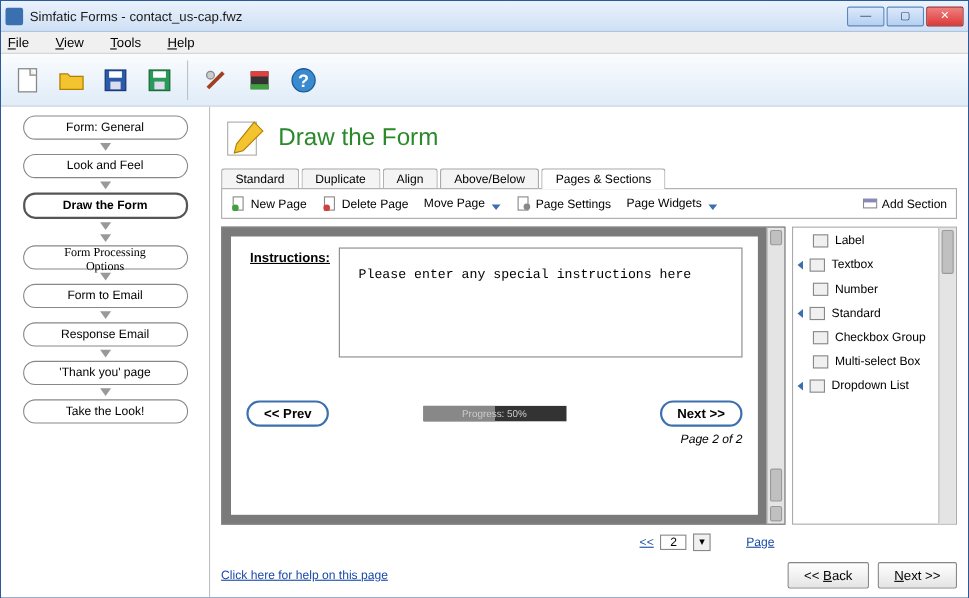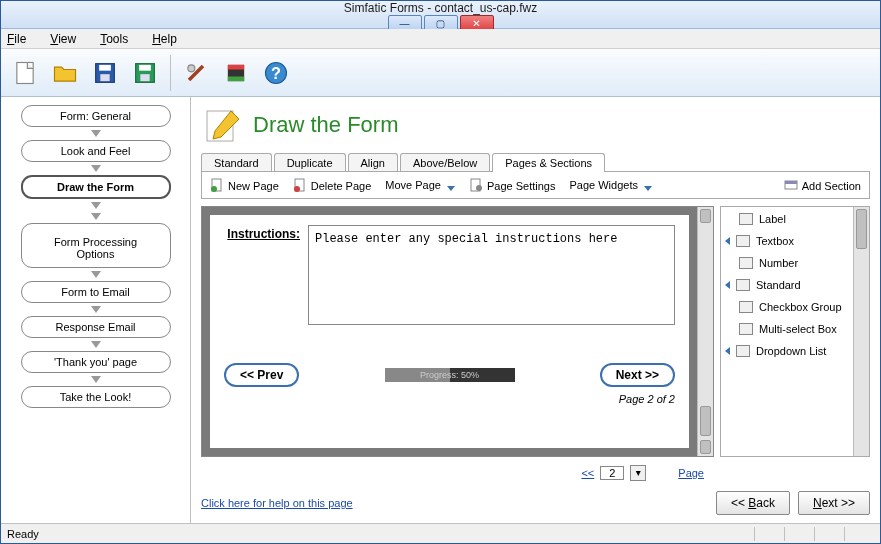--- a/index.html
+++ b/index.html
@@ -1,20 +1,20 @@
 <!DOCTYPE html>
 <html><head>
 <meta charset="utf-8">
 <style>
 * { box-sizing: border-box; margin: 0; padding: 0; font-family: "Segoe UI", Tahoma, sans-serif; }
 body { background: #5a8ad0; width: 881px; height: 544px; overflow: hidden; }
 
 .window { width: 881px; height: 544px; border: 1px solid #2a5a9a; background: #fff; display: flex; flex-direction: column; }
 
-.titlebar { height: 28px; background: linear-gradient(#eaf2fb,#cfe0f5); display:flex; align-items:center; padding:0 4px; border-bottom:1px solid #9cb8de;flex-direction:column; }
+.titlebar { height: 28px; background: linear-gradient(#eaf2fb,#cfe0f5); display:flex; align-items:center; padding:0 4px; border-bottom:1px solid #9cb8de; }
 .titlebar .app-icon { width:16px;height:16px;background:#3a6fb0;margin-right:6px;border-radius:2px;}
 .titlebar .title { font-size:12px; color:#1a1a1a; flex:1; }
 .titlebar .winbtns { display:flex; gap:2px; }
 .titlebar .winbtn { width:34px;height:18px;border:1px solid #5a86bf;background:linear-gradient(#dce9fa,#b5cff0);border-radius:2px;font-size:10px;line-height:15px;text-align:center;color:#1a3a6a;cursor:default;}
 .titlebar .winbtn.close { background:linear-gradient(#f08080,#dc3a3a);border-color:#a02a2a;color:#fff;}
 
 .menubar { height:20px; background:#f0f0f0; display:flex; align-items:center; padding:0 6px; font-size:12px; gap:24px; border-bottom:1px solid #d0d0d0;}
 .menubar span u{text-decoration:underline;}
 
 .toolbar { height:48px; background:linear-gradient(#fafcfe,#e0ecf8); border-bottom:1px solid #b0c0d0; display:flex; align-items:center; padding:0 6px; gap:4px;}
@@ -47,21 +47,21 @@
 .canvas-wrap { flex:1; display:flex; margin:6px 10px 4px 10px; gap:6px; min-height:0; }
 .canvas-outer { flex:1; background:#7a7a7a; border:1px solid #888; position:relative; display:flex; }
 .canvas-inner { background:#fff; margin:8px; flex:1; padding:10px 14px; display:flex; flex-direction:column; position:relative; }
 .scroll-v { width:16px; background:#e4e4e4; border-left:1px solid #bbb; display:flex; flex-direction:column;}
 .scroll-v .thumb{background:#c0c0c0;border:1px solid #999;margin:2px;border-radius:2px;}
 .scroll-v .track{flex:1;}
 
 .instr-row{display:flex;gap:8px;text-decoration:underline;}
 .instr-label{font-size:12px;font-weight:bold;text-align:right;width:76px;padding-top:2px;}
 .instr-box{flex:1;position:relative;}
-.instr-ta{width:100%;height:100px;border:1px solid #888;font-family:"Courier New",monospace;font-size:12px;padding:6px;resize:none;}
+.instr-ta{width:100%;height:100px;border:1px solid #888;font-family:"Courier New",monospace;font-size:12px;padding:17px;resize:none;}
 .navrow{display:flex;align-items:center;justify-content:space-between;margin-top:34px;}
 .navbtn{padding:3px 14px;border:2px solid #3a6fb0;border-radius:12px;background:#fff;font-size:12px;font-weight:bold;cursor:default;}
 .progress{width:130px;height:14px;background:#333;position:relative;font-size:9px;color:#ccc;text-align:center;line-height:14px;}
 .progress .bar{position:absolute;left:0;top:0;height:100%;background:#888;width:50%;}
 .progress .txt{position:relative;}
 .pagelbl{text-align:right;font-size:11px;margin-top:6px;font-style:italic;}
 
 .palette { width:150px; border:1px solid #aaa; background:#fff; display:flex; overflow:hidden;}
 .palette .list{flex:1;padding:6px 4px; display:flex;flex-direction:column;gap:10px;}
 .palette .item{display:flex;align-items:center;gap:6px;font-size:11px;cursor:default;}
@@ -157,21 +157,21 @@
   <div class="body">
 
     <div class="sidebar">
       <div class="step">Form: General</div>
       <div class="arrow"></div>
       <div class="step">Look and Feel</div>
       <div class="arrow"></div>
       <div class="step active">Draw the Form</div>
       <div class="arrow"></div>
       <div class="arrow"></div>
-      <div class="step" style="height:45px;white-space:pre-line;text-align:center;line-height:12px;padding-top:4px;">Form Processing
+      <div class="step" style="height:22px;white-space:pre-line;text-align:center;line-height:12px;padding-top:4px;font-family:Liberation Serif, serif;">Form Processing
 Options</div>
       <div class="arrow"></div>
       <div class="step">Form to Email</div>
       <div class="arrow"></div>
       <div class="step">Response Email</div>
       <div class="arrow"></div>
       <div class="step">'Thank you' page</div>
       <div class="arrow"></div>
       <div class="step">Take the Look!</div>
     </div>
@@ -313,21 +313,13 @@
       </div>
 
       <div class="footer">
         <span class="help">Click here for help on this page</span>
         <span class="fbtn">&lt;&lt; <u>B</u>ack</span>
         <span class="fbtn"><u>N</u>ext &gt;&gt;</span>
       </div>
     </div>
   </div>
 
-  <div class="statusbar">
-    <span>Ready</span>
-    <span class="sfill"></span>
-    <span class="scell"></span>
-      <span class="scell"></span>
-      <span class="scell"></span>
-      <span class="scell"></span>
-  </div>
 </div>
 
 </body></html>

